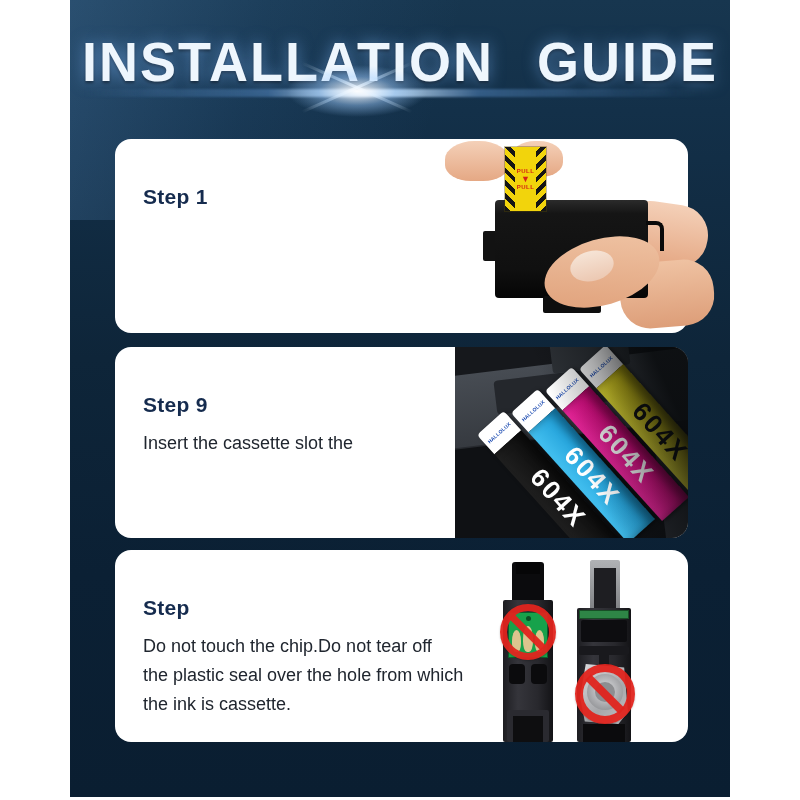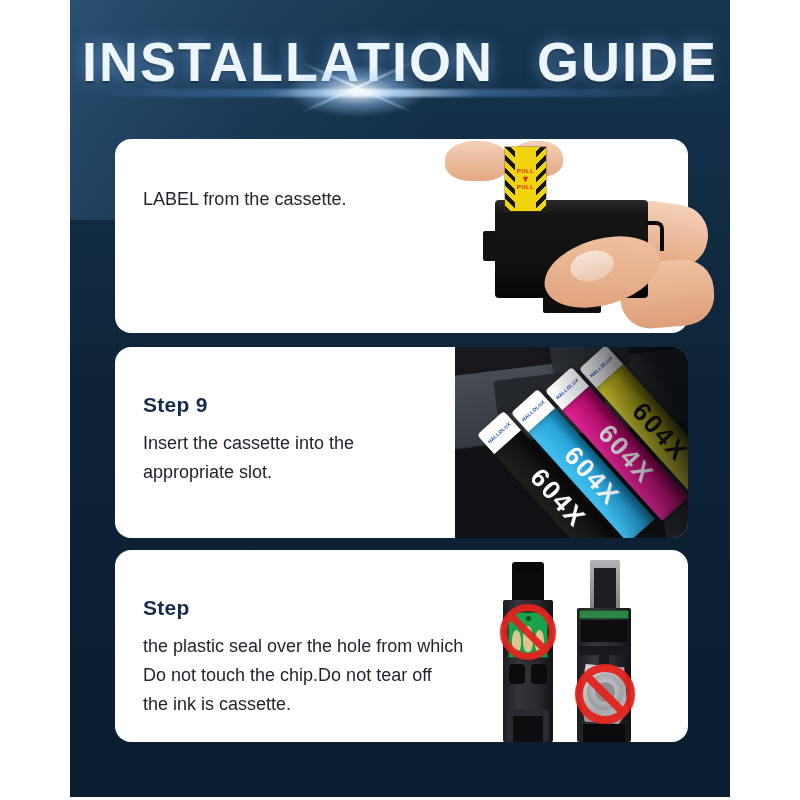--- a/index.html
+++ b/index.html
@@ -131,21 +131,21 @@
   <div class="poster">
     <div class="beam-topleft"></div>
     <h1 class="header-title">INSTALLATION GUIDE</h1>
     <div class="flare-line"></div>
     <div class="flare-streak streak-a"></div>
     <div class="flare-streak streak-b"></div>
     <div class="flare-core"></div>
 
     <section class="card card1">
       <div class="card-copy">
-        <div class="line">LABEL from the cassette.</div>
+        <h2 class="card-title">Step 1</h2>
       </div>
       <div>
         <div class="finger hand-right1"></div>
         <div class="finger hand-right2"></div>
         <div class="finger f-left"></div>
         <div class="finger f-right"></div>
         <div class="cassette1-notch"></div>
         <div class="cassette1"></div>
         <div class="cassette1-latch"></div>
         <div class="cassette1-foot"></div>
@@ -159,22 +159,21 @@
           <div class="tab-edge re"></div>
         </div>
         <div class="thumb"></div>
         <div class="thumb-nail"></div>
       </div>
     </section>
 
     <section class="card card2">
       <div class="card-copy">
         <h2 class="card-title">Step 9</h2>
-        <div class="line">Insert the cassette into the</div>
-        <div class="line">appropriate slot.</div>
+        <div class="line">Insert the cassette slot the</div>
       </div>
       <div class="photo2">
         <div class="pr-part pr-topband"></div>
         <div class="pr-part pr-frame"></div>
         <div class="pr-part pr-frame-notch"></div>
         <div class="pr-part pr-handle"></div>
         <div class="pr-part pr-slot"></div>
         <div class="cart cart-k">
           <div class="cart-label">
             <span class="brand">HALLOLUX</span>
@@ -207,22 +206,22 @@
             <span class="cart-num">604X</span>
           </div>
         </div>
         <div class="pr-part pr-shadow"></div>
       </div>
     </section>
 
     <section class="card card3">
       <div class="card-copy">
         <h2 class="card-title">Step</h2>
+        <div class="line">Do not touch the chip.Do not tear off</div>
         <div class="line">the plastic seal over the hole from which</div>
-        <div class="line">Do not touch the chip.Do not tear off</div>
         <div class="line">the ink is cassette.</div>
       </div>
       <div>
         <div class="note-cart nc-left">
           <div class="ncl-cap"></div>
           <div class="ncl-cap-top"></div>
           <div class="nc-body ncl-body"></div>
           <div class="ncl-chip">
             <div class="chip-pad cp-dot" style="position:absolute"></div>
             <div class="chip-pad cp1"></div>

